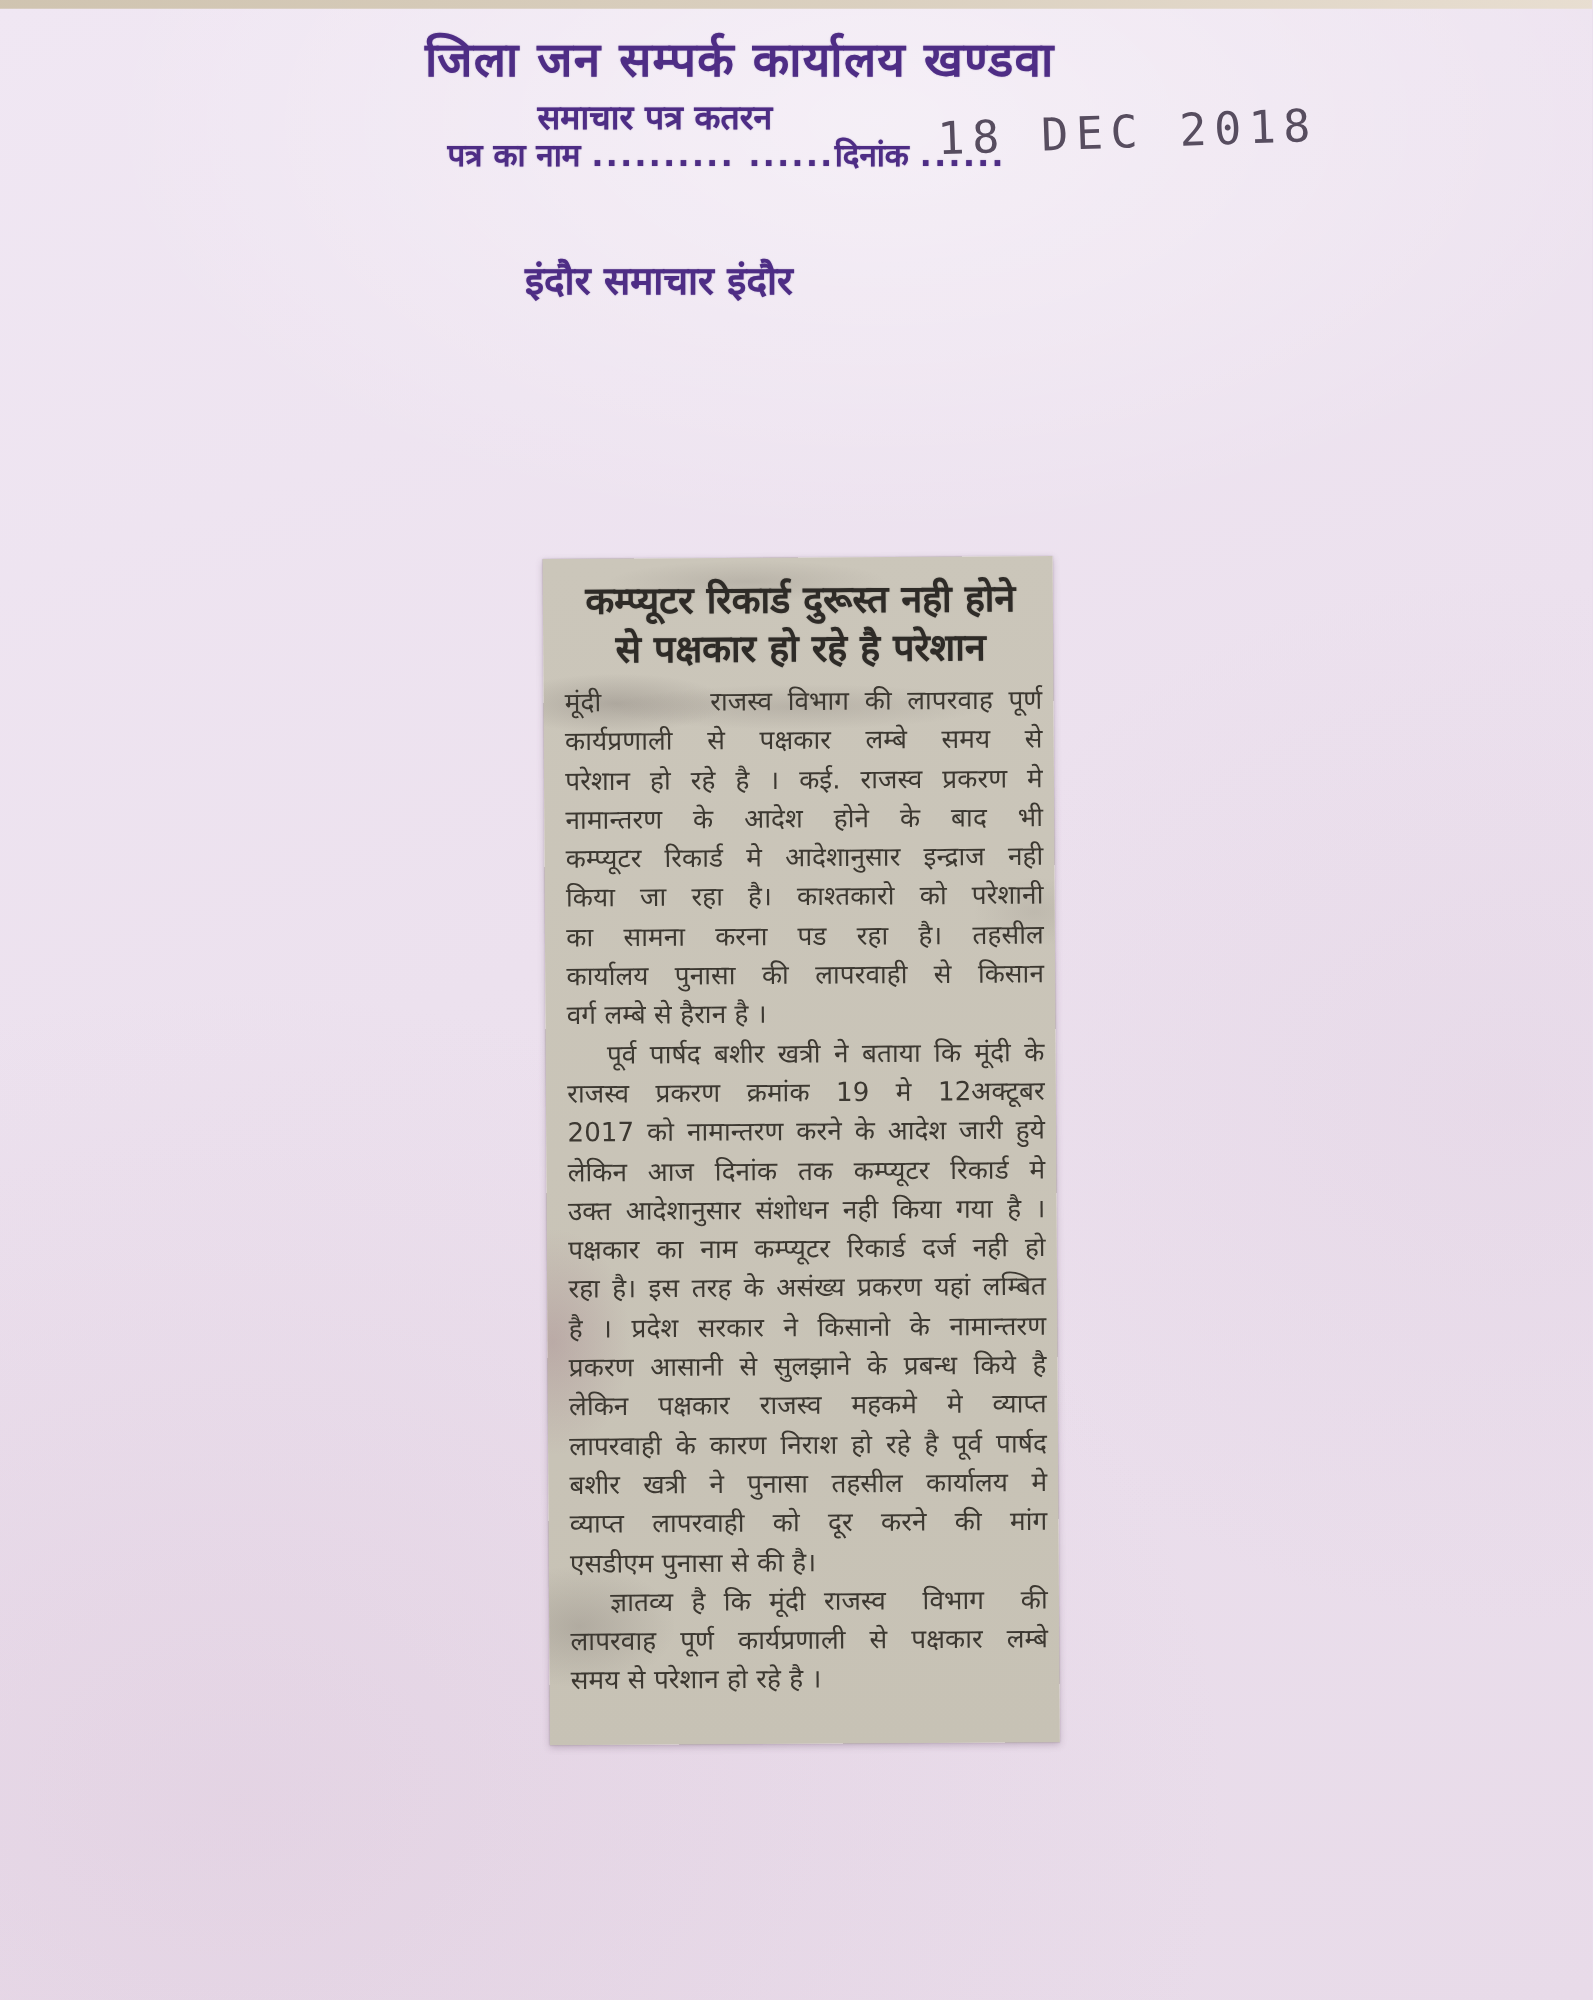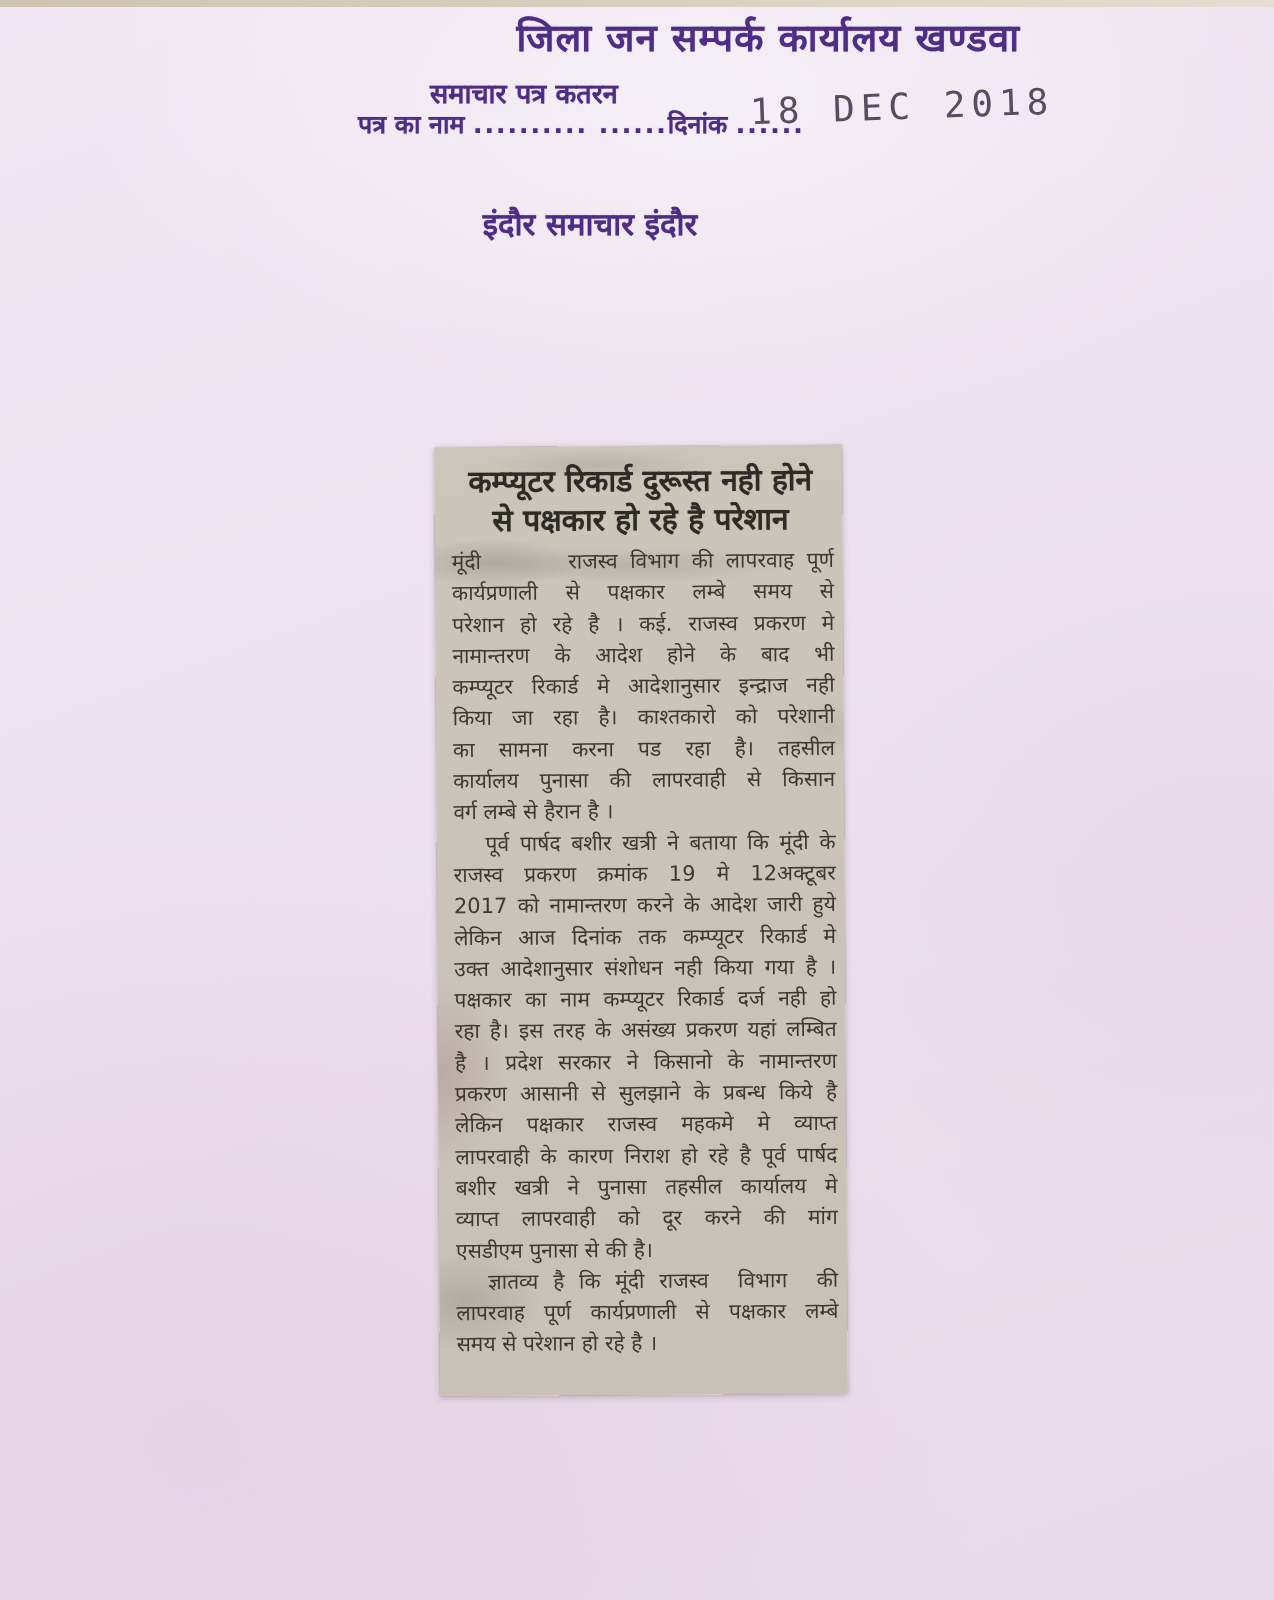--- a/index.html
+++ b/index.html
@@ -16,40 +16,40 @@
       radial-gradient(ellipse 700px 600px at 95% 55%, rgba(215,195,215,0.18), transparent 70%),
       linear-gradient(160deg,#f0e7f3 0%,#ece1ee 45%,#e8dbe9 100%);
   }
   .scanner-edge{
     position:absolute;top:0;left:0;width:100%;height:7px;
     background:linear-gradient(90deg,#ccc0a9 0%,#d8cdba 55%,#e7ddcd 100%);
     opacity:.9;
   }
   .ink{color:var(--ink);text-shadow:0 0 1px rgba(83,49,136,0.55);}
   .stamp-office{
-    position:absolute;left:340px;top:10px;width:680px;text-align:right;
+    position:absolute;left:340px;top:20px;width:680px;text-align:left;
     font-size:38px;font-weight:bold;letter-spacing:1px;
   }
   .stamp-sub{
     position:absolute;left:430px;top:74px;width:420px;text-align:left;
     font-size:27px;font-weight:bold;
   }
   .stamp-row{
     position:absolute;left:358px;top:106px;width:500px;
     font-size:25px;font-weight:bold;white-space:nowrap;
   }
   .stamp-row .dots{letter-spacing:2px;font-weight:bold;}
   .date-stamp{
     position:absolute;left:750px;top:86px;
     font-family:"DejaVu Sans Mono","Liberation Mono",monospace;
     font-size:36px;letter-spacing:6px;color:var(--date-ink);
     transform:rotate(-2deg);opacity:.92;white-space:nowrap;
   }
   .newspaper-stamp{
-    position:absolute;left:420px;top:202px;width:340px;text-align:center;
+    position:absolute;left:420px;top:202px;width:340px;text-align:left;
     font-size:31px;font-weight:bold;
   }
   .clipping{
     position:absolute;left:437px;top:446px;width:408px;height:949px;
     transform:rotate(-0.35deg);
     background:
       radial-gradient(ellipse 130px 34px at 14% 12.2%, rgba(60,50,50,0.20), transparent 70%),
       radial-gradient(ellipse 220px 26px at 50% 12.6%, rgba(60,50,50,0.13), transparent 70%),
       radial-gradient(ellipse 160px 24px at 40% 2%, rgba(60,50,50,0.12), transparent 70%),
       radial-gradient(ellipse 90px 130px at 1% 66%, rgba(130,70,100,0.20), transparent 70%),

